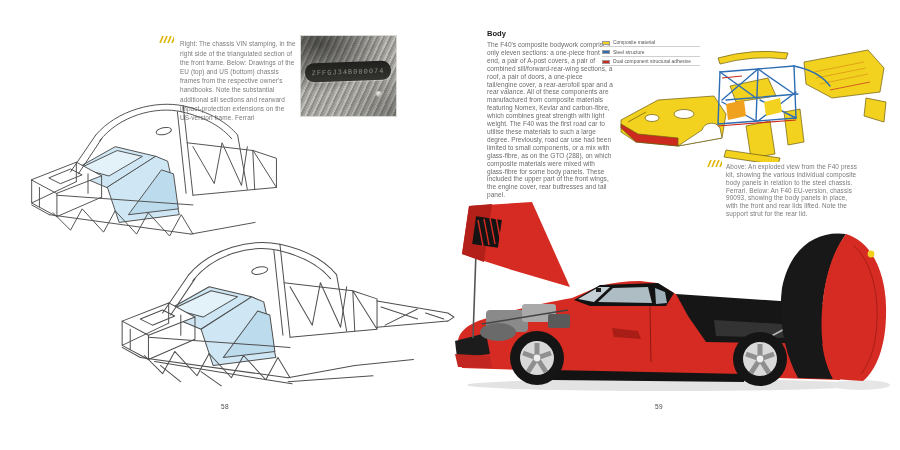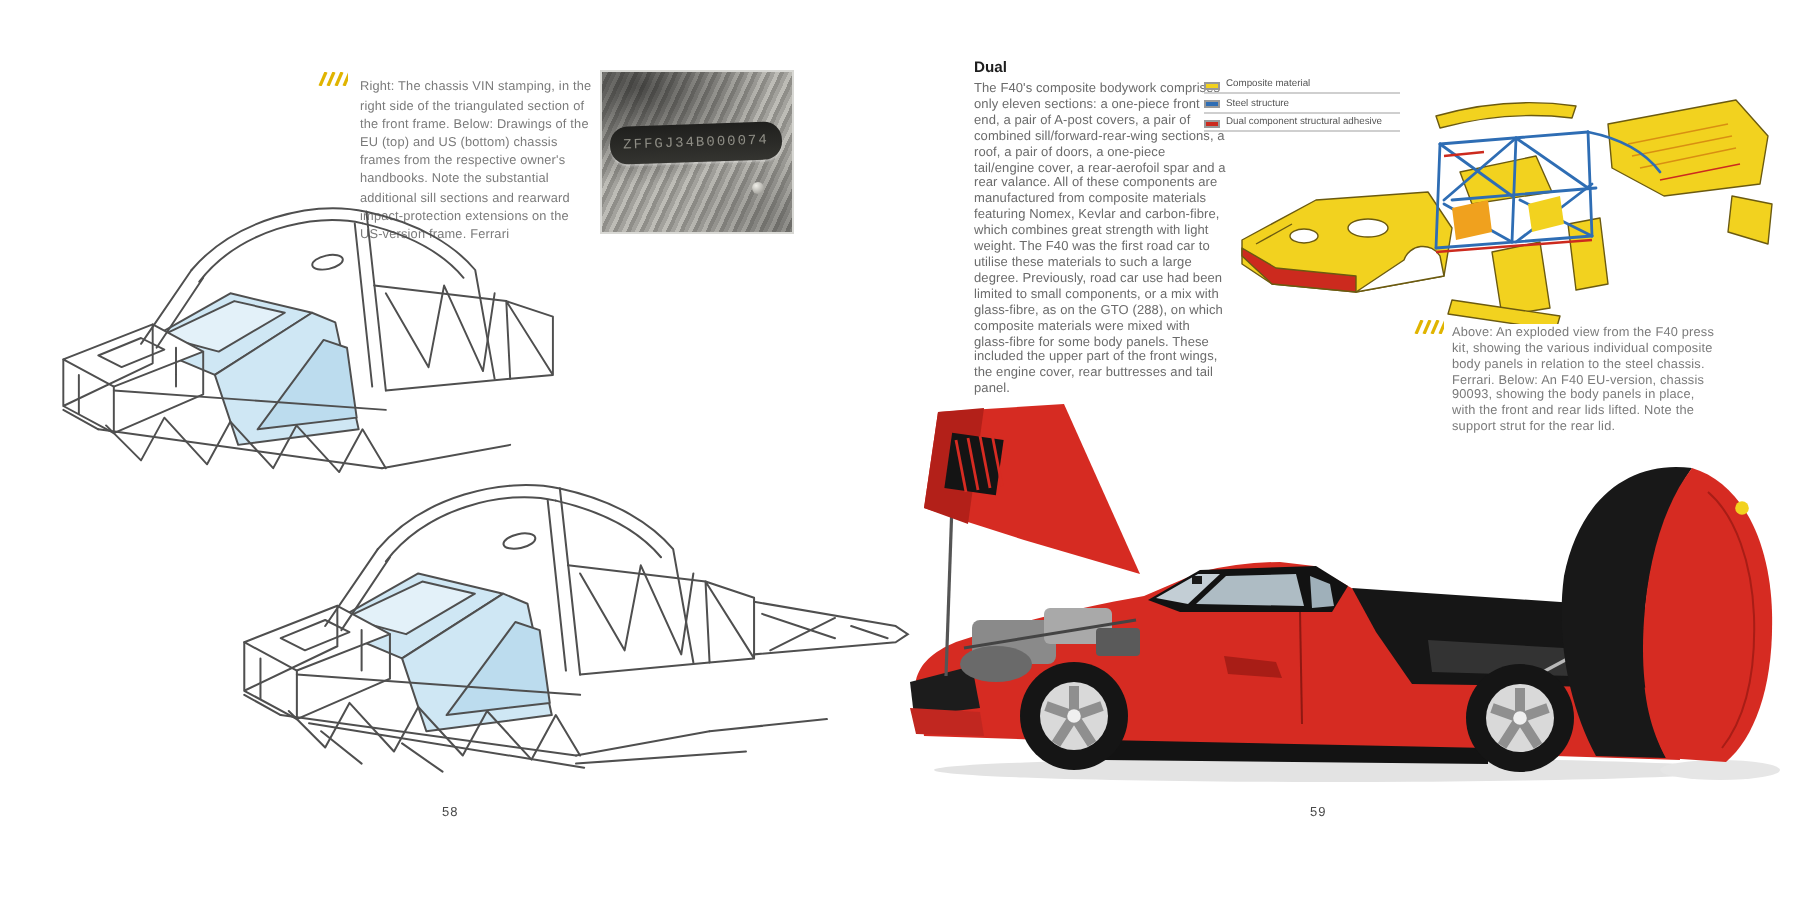--- a/index.html
+++ b/index.html
@@ -143,21 +143,21 @@
         <path d="M242,140 L300,134 M176,156 L260,150"></path>
         <path d="M44,136 L180,158 M50,140 L70,156 M90,146 L110,160"></path>
       </g>
     </svg>
 
     <div class="page-num" style="left:221px;top:403px;">58</div>
   </section>
 
   <section class="page page-right">
 
-    <h2 class="heading" style="left:37px;">Dual</h2>
+    <h2 class="heading" style="left:37px;">Body</h2>
     <p class="body-text" style="left:37px;">The F40's composite bodywork comprises only eleven sections: a one-piece front end, a pair of A-post covers, a pair of combined sill/forward-rear-wing sections, a roof, a pair of doors, a one-piece tail/engine cover, a rear-aerofoil spar and a rear valance. All of these components are manufactured from composite materials featuring Nomex, Kevlar and carbon-fibre, which combines great strength with light weight. The F40 was the first road car to utilise these materials to such a large degree. Previously, road car use had been limited to small components, or a mix with glass-fibre, as on the GTO (288), on which composite materials were mixed with glass-fibre for some body panels. These included the upper part of the front wings, the engine cover, rear buttresses and tail panel.</p>
 
     <div class="legend" style="left:152px;">
       <div class="legend-row">
         <span class="swatch" style="background-color: rgb(242, 210, 31);"></span>
         <span class="legend-label">Composite material</span>
       </div>
       <div class="legend-row">
         <span class="swatch" style="background-color: rgb(46, 109, 180);"></span>
         <span class="legend-label">Steel structure</span>

